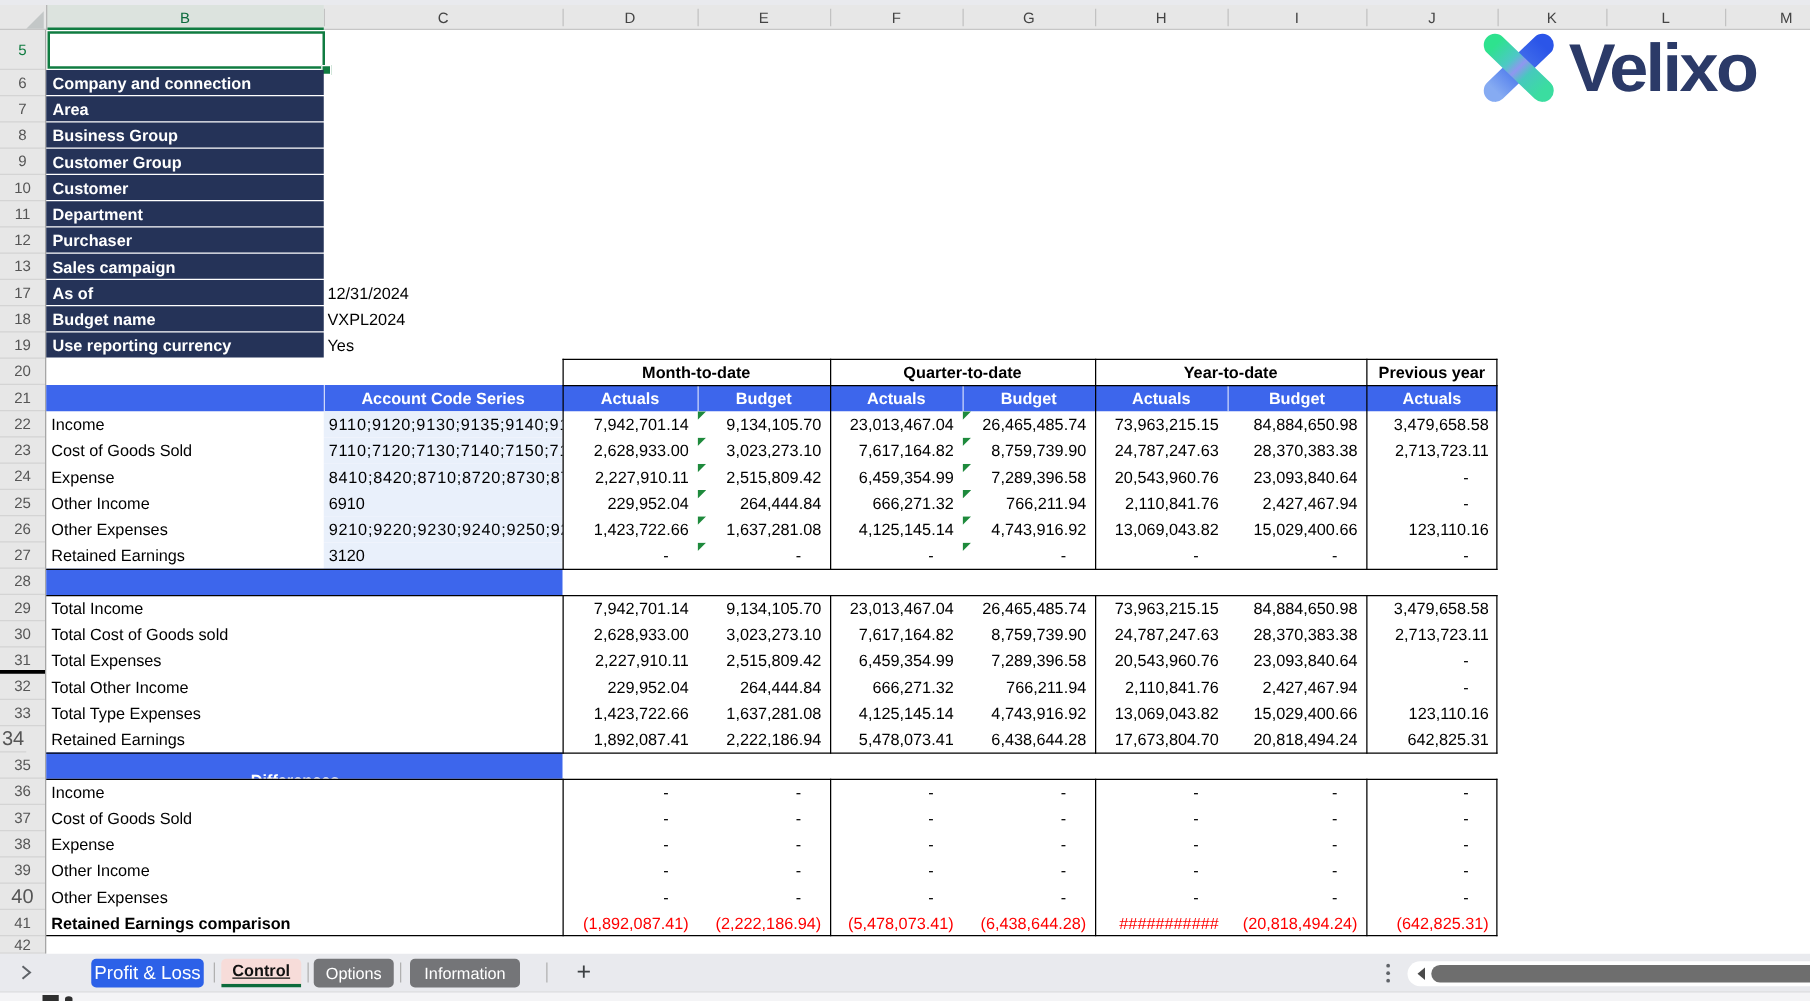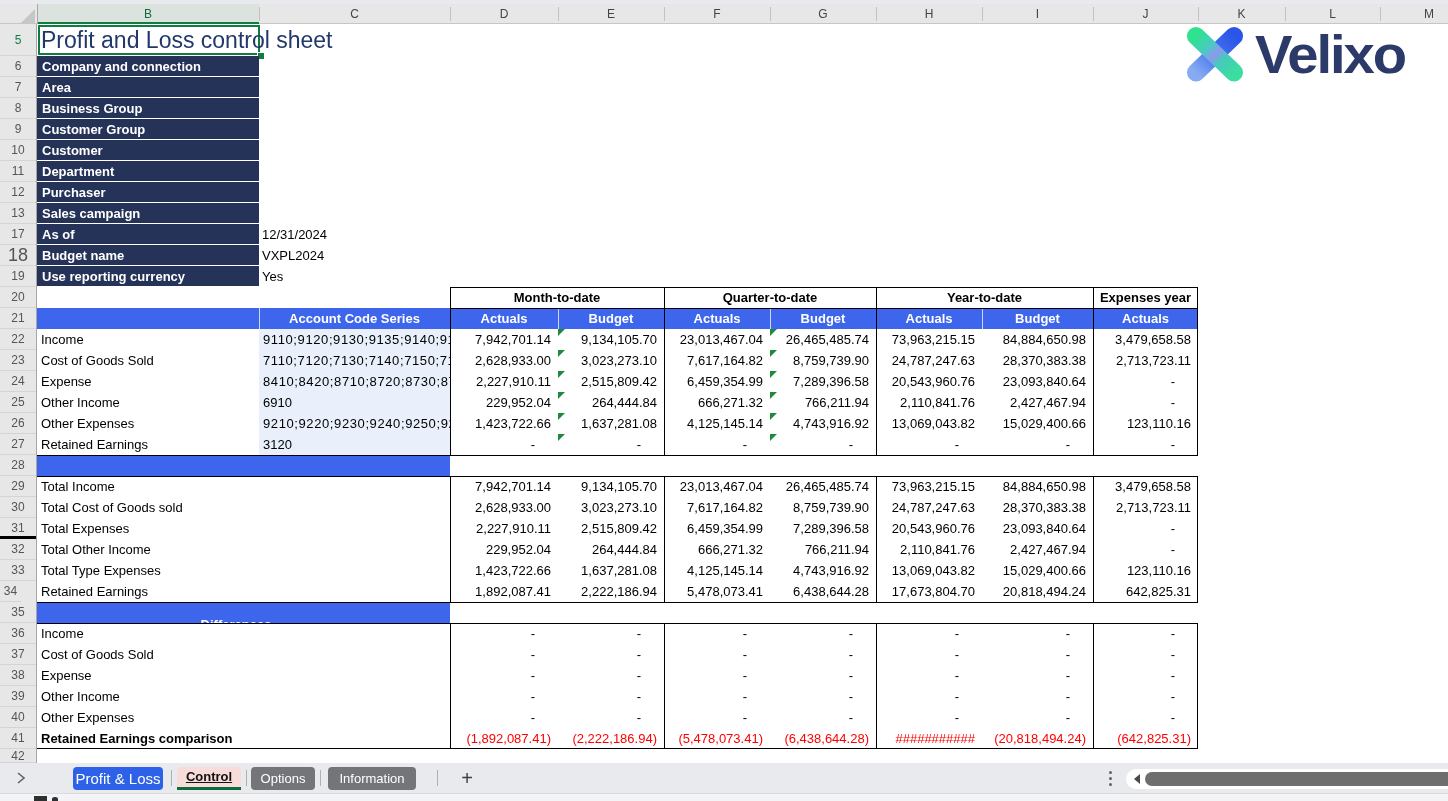--- a/index.html
+++ b/index.html
@@ -41,66 +41,65 @@
 <div style="left:0px;top:24px;width:36px;height:32px;font-size:12px;line-height:32px;text-align:center;color:#107c41;border-bottom:1px solid #d4d4d4">5</div>
 <div style="left:0px;top:56px;width:36px;height:21px;font-size:12px;line-height:21px;text-align:center;color:#555;border-bottom:1px solid #d4d4d4">6</div>
 <div style="left:0px;top:77px;width:36px;height:21px;font-size:12px;line-height:21px;text-align:center;color:#555;border-bottom:1px solid #d4d4d4">7</div>
 <div style="left:0px;top:98px;width:36px;height:21px;font-size:12px;line-height:21px;text-align:center;color:#555;border-bottom:1px solid #d4d4d4">8</div>
 <div style="left:0px;top:119px;width:36px;height:21px;font-size:12px;line-height:21px;text-align:center;color:#555;border-bottom:1px solid #d4d4d4">9</div>
 <div style="left:0px;top:140px;width:36px;height:21px;font-size:12px;line-height:21px;text-align:center;color:#555;border-bottom:1px solid #d4d4d4">10</div>
 <div style="left:0px;top:161px;width:36px;height:21px;font-size:12px;line-height:21px;text-align:center;color:#555;border-bottom:1px solid #d4d4d4">11</div>
 <div style="left:0px;top:182px;width:36px;height:21px;font-size:12px;line-height:21px;text-align:center;color:#555;border-bottom:1px solid #d4d4d4">12</div>
 <div style="left:0px;top:203px;width:36px;height:21px;font-size:12px;line-height:21px;text-align:center;color:#555;border-bottom:1px solid #d4d4d4">13</div>
 <div style="left:0px;top:224px;width:36px;height:21px;font-size:12px;line-height:21px;text-align:center;color:#555;border-bottom:1px solid #d4d4d4">17</div>
-<div style="left:0px;top:245px;width:36px;height:21px;font-size:18px;line-height:21px;text-align:center;color:#555;border-bottom:1px solid #d4d4d4">18</div>
+<div style="left:0px;top:245px;width:36px;height:21px;font-size:12px;line-height:21px;text-align:center;color:#555;border-bottom:1px solid #d4d4d4">18</div>
 <div style="left:0px;top:266px;width:36px;height:21px;font-size:12px;line-height:21px;text-align:center;color:#555;border-bottom:1px solid #d4d4d4">19</div>
 <div style="left:0px;top:287px;width:36px;height:21px;font-size:12px;line-height:21px;text-align:center;color:#555;border-bottom:1px solid #d4d4d4">20</div>
 <div style="left:0px;top:308px;width:36px;height:21px;font-size:12px;line-height:21px;text-align:center;color:#555;border-bottom:1px solid #d4d4d4">21</div>
 <div style="left:0px;top:329px;width:36px;height:21px;font-size:12px;line-height:21px;text-align:center;color:#555;border-bottom:1px solid #d4d4d4">22</div>
 <div style="left:0px;top:350px;width:36px;height:21px;font-size:12px;line-height:21px;text-align:center;color:#555;border-bottom:1px solid #d4d4d4">23</div>
 <div style="left:0px;top:371px;width:36px;height:21px;font-size:12px;line-height:21px;text-align:center;color:#555;border-bottom:1px solid #d4d4d4">24</div>
 <div style="left:0px;top:392px;width:36px;height:21px;font-size:12px;line-height:21px;text-align:center;color:#555;border-bottom:1px solid #d4d4d4">25</div>
 <div style="left:0px;top:413px;width:36px;height:21px;font-size:12px;line-height:21px;text-align:center;color:#555;border-bottom:1px solid #d4d4d4">26</div>
 <div style="left:0px;top:434px;width:36px;height:21px;font-size:12px;line-height:21px;text-align:center;color:#555;border-bottom:1px solid #d4d4d4">27</div>
 <div style="left:0px;top:455px;width:36px;height:21px;font-size:12px;line-height:21px;text-align:center;color:#555;border-bottom:1px solid #d4d4d4">28</div>
 <div style="left:0px;top:476px;width:36px;height:21px;font-size:12px;line-height:21px;text-align:center;color:#555;border-bottom:1px solid #d4d4d4">29</div>
 <div style="left:0px;top:497px;width:36px;height:21px;font-size:12px;line-height:21px;text-align:center;color:#555;border-bottom:1px solid #d4d4d4">30</div>
 <div style="left:0px;top:518px;width:36px;height:21px;font-size:12px;line-height:21px;text-align:center;color:#555;border-bottom:3px solid #000000">31</div>
 <div style="left:0px;top:539px;width:36px;height:21px;font-size:12px;line-height:21px;text-align:center;color:#555;border-bottom:1px solid #d4d4d4">32</div>
 <div style="left:0px;top:560px;width:36px;height:21px;font-size:12px;line-height:21px;text-align:center;color:#555;border-bottom:1px solid #d4d4d4">33</div>
-<div style="left:0px;top:581px;width:21px;height:21px;font-size:12px;line-height:21px;text-align:center;color:#555;border-bottom:1px solid #d4d4d4">34</div>
+<div style="left:0px;top:581px;width:21px;height:21px;font-size:16px;line-height:21px;text-align:center;color:#555;border-bottom:1px solid #d4d4d4">34</div>
 <div style="left:0px;top:602px;width:36px;height:21px;font-size:12px;line-height:21px;text-align:center;color:#555;border-bottom:1px solid #d4d4d4">35</div>
 <div style="left:0px;top:623px;width:36px;height:21px;font-size:12px;line-height:21px;text-align:center;color:#555;border-bottom:1px solid #d4d4d4">36</div>
 <div style="left:0px;top:644px;width:36px;height:21px;font-size:12px;line-height:21px;text-align:center;color:#555;border-bottom:1px solid #d4d4d4">37</div>
 <div style="left:0px;top:665px;width:36px;height:21px;font-size:12px;line-height:21px;text-align:center;color:#555;border-bottom:1px solid #d4d4d4">38</div>
 <div style="left:0px;top:686px;width:36px;height:21px;font-size:12px;line-height:21px;text-align:center;color:#555;border-bottom:1px solid #d4d4d4">39</div>
-<div style="left:0px;top:707px;width:36px;height:21px;font-size:12px;line-height:21px;text-align:center;color:#555;border-bottom:1px solid #d4d4d4">40</div>
+<div style="left:0px;top:707px;width:36px;height:21px;font-size:16px;line-height:21px;text-align:center;color:#555;border-bottom:1px solid #d4d4d4">40</div>
 <div style="left:0px;top:728px;width:36px;height:21px;font-size:12px;line-height:21px;text-align:center;color:#555;border-bottom:1px solid #d4d4d4">41</div>
 <div style="left:0px;top:749px;width:36px;height:14px;font-size:12px;line-height:14px;text-align:center;color:#555;border-bottom:1px solid #d4d4d4">42</div>
 <div style="left:38px;top:25px;width:222px;height:30px;border:2px solid #107c41;background:#fff"></div>
 <div style="left:257px;top:52px;width:8px;height:8px;background:#107c41;border:1px solid #fff"></div>
-<div style="left:41px;top:24px;width:400px;height:32px;font-size:23px;line-height:32px;color:#22386b">Profit and Loss control sheet</div>
 <div class="t" style="left:37px;top:56px;width:222px;height:20px;background:#253358;color:#fff;font-weight:bold;padding-left:5px"><span class="t b w" style="position:static">Company and connection</span></div>
 <div class="t" style="left:37px;top:77px;width:222px;height:20px;background:#253358;color:#fff;font-weight:bold;padding-left:5px"><span class="t b w" style="position:static">Area</span></div>
 <div class="t" style="left:37px;top:98px;width:222px;height:20px;background:#253358;color:#fff;font-weight:bold;padding-left:5px"><span class="t b w" style="position:static">Business Group</span></div>
 <div class="t" style="left:37px;top:119px;width:222px;height:20px;background:#253358;color:#fff;font-weight:bold;padding-left:5px"><span class="t b w" style="position:static">Customer Group</span></div>
 <div class="t" style="left:37px;top:140px;width:222px;height:20px;background:#253358;color:#fff;font-weight:bold;padding-left:5px"><span class="t b w" style="position:static">Customer</span></div>
 <div class="t" style="left:37px;top:161px;width:222px;height:20px;background:#253358;color:#fff;font-weight:bold;padding-left:5px"><span class="t b w" style="position:static">Department</span></div>
 <div class="t" style="left:37px;top:182px;width:222px;height:20px;background:#253358;color:#fff;font-weight:bold;padding-left:5px"><span class="t b w" style="position:static">Purchaser</span></div>
 <div class="t" style="left:37px;top:203px;width:222px;height:20px;background:#253358;color:#fff;font-weight:bold;padding-left:5px"><span class="t b w" style="position:static">Sales campaign</span></div>
 <div class="t" style="left:37px;top:224px;width:222px;height:20px;background:#253358;color:#fff;font-weight:bold;padding-left:5px"><span class="t b w" style="position:static">As of</span></div>
 <div class="t" style="left:37px;top:245px;width:222px;height:20px;background:#253358;color:#fff;font-weight:bold;padding-left:5px"><span class="t b w" style="position:static">Budget name</span></div>
 <div class="t" style="left:37px;top:266px;width:222px;height:20px;background:#253358;color:#fff;font-weight:bold;padding-left:5px"><span class="t b w" style="position:static">Use reporting currency</span></div>
 <div class="t" style="left:262px;top:224px;width:120px;height:21px;">12/31/2024</div>
 <div class="t" style="left:262px;top:245px;width:120px;height:21px;">VXPL2024</div>
 <div class="t" style="left:262px;top:266px;width:120px;height:21px;">Yes</div>
 <div class="t b m" style="left:450px;top:287px;width:214px;height:21px;">Month-to-date</div>
 <div class="t b m" style="left:664px;top:287px;width:212px;height:21px;">Quarter-to-date</div>
 <div class="t b m" style="left:876px;top:287px;width:217px;height:21px;">Year-to-date</div>
-<div class="t b m" style="left:1093px;top:287px;width:105px;height:21px;">Expenses year</div>
+<div class="t b m" style="left:1093px;top:287px;width:105px;height:21px;">Previous year</div>
 <div style="left:37px;top:308px;width:1161px;height:21px;background:#3d66ec"></div>
 <div class="t b m w" style="left:259px;top:308px;width:191px;height:21px;">Account Code Series</div>
 <div class="t b m w" style="left:450px;top:308px;width:108px;height:21px;">Actuals</div>
 <div class="t b m w" style="left:558px;top:308px;width:106px;height:21px;">Budget</div>
 <div class="t b m w" style="left:664px;top:308px;width:106px;height:21px;">Actuals</div>
 <div class="t b m w" style="left:770px;top:308px;width:106px;height:21px;">Budget</div>
 <div class="t b m w" style="left:876px;top:308px;width:106px;height:21px;">Actuals</div>
 <div class="t b m w" style="left:982px;top:308px;width:111px;height:21px;">Budget</div>
 <div class="t b m w" style="left:1093px;top:308px;width:105px;height:21px;">Actuals</div>
 <div style="left:259px;top:308px;width:1px;height:21px;background:rgba(255,255,255,0.75)"></div>

